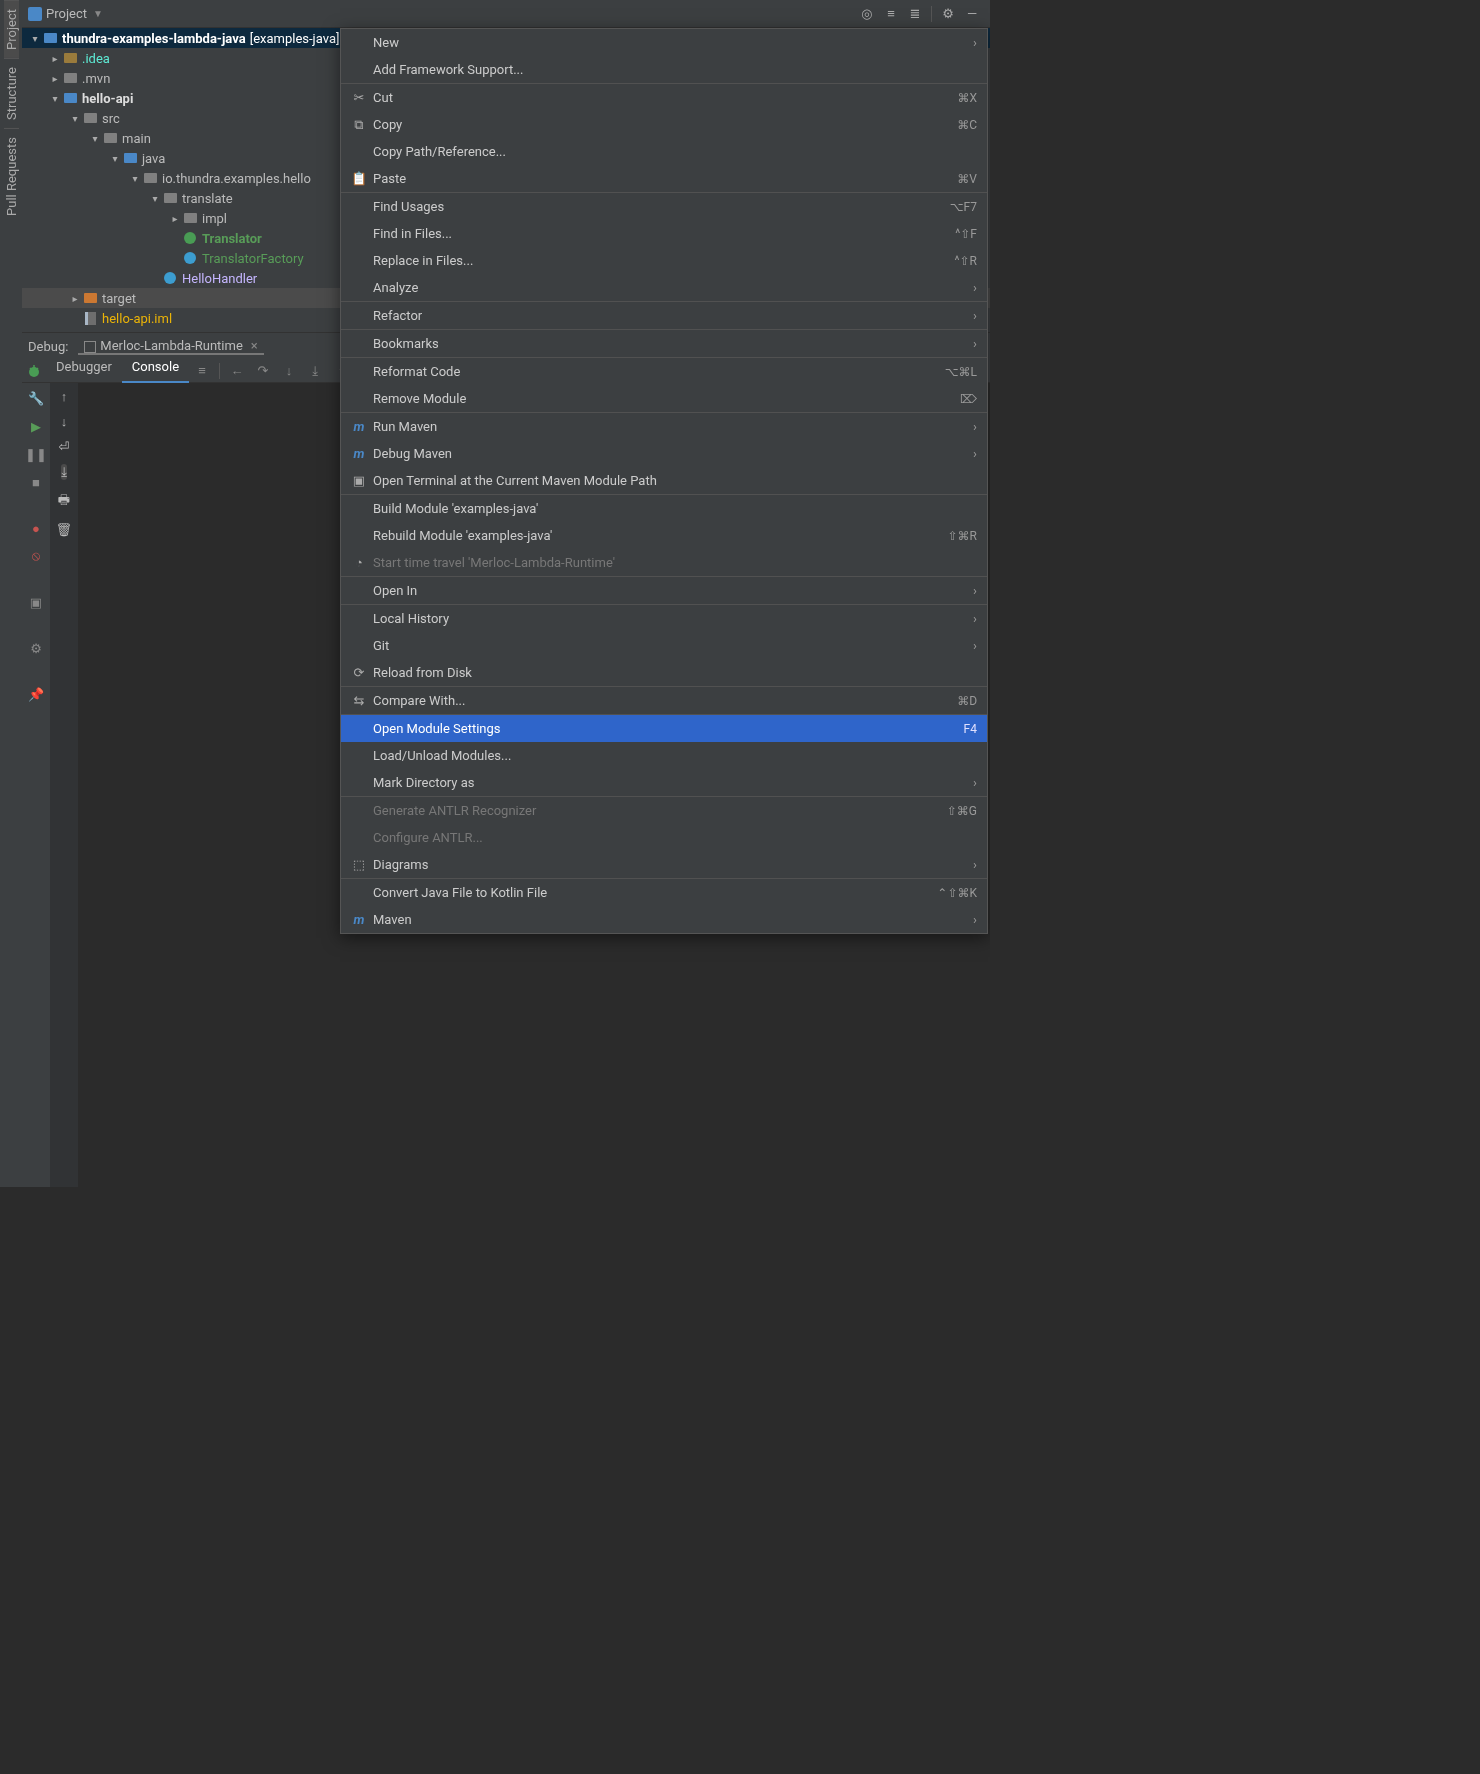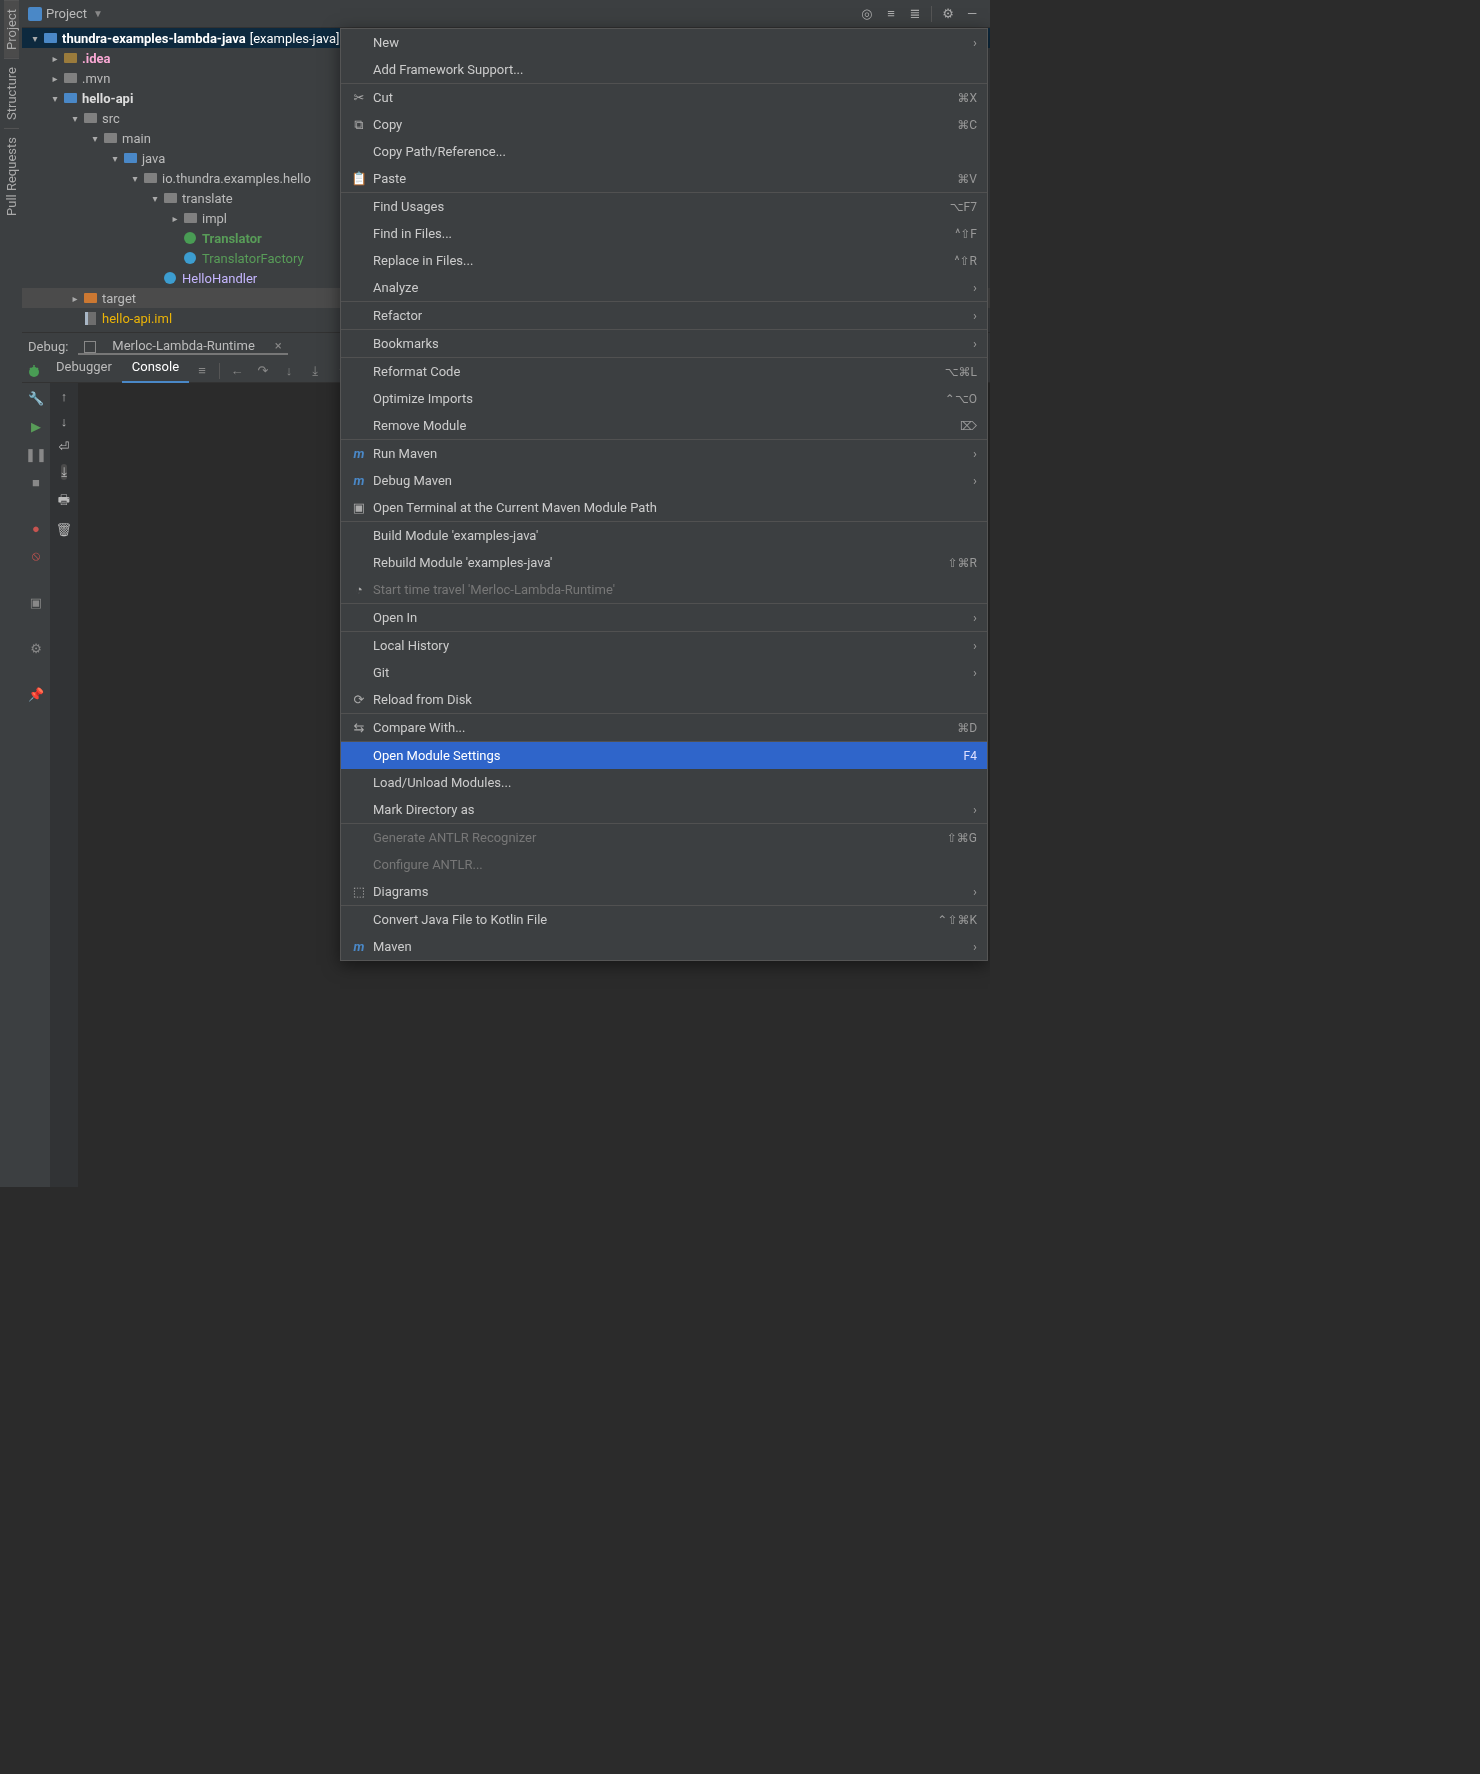--- a/index.html
+++ b/index.html
@@ -23,21 +23,21 @@
   .folder.grey{background:#808080;}
   .folder.orange{background:#cc7832;}
   .file-y{width:11px;height:13px;background:#6e6e6e;border-left:3px solid #a9b7c6;}
   .circle{width:12px;height:12px;border-radius:50%;}
   .circle.g{background:#499c54;}
   .circle.b{background:#3c9dd0;}
   .sel{background:#0d293e;}
   .hov{background:#4b4b4b;}
   
   .debug-bar{position:absolute;left:22px;top:332px;right:0;height:27px;background:#3c3f41;border-top:1px solid #323232;display:flex;align-items:center;padding:0 6px;color:#bbb;}
-  .debug-bar .tab{display:flex;align-items:flex-end;gap:16px;padding:0 6px;}
+  .debug-bar .tab{display:flex;align-items:flex-end;gap:4px;padding:0 6px;}
   .debug-bar .x{color:#888;margin-left:4px;}
   .debug-sub{position:absolute;left:22px;top:359px;right:0;height:24px;background:#3c3f41;display:flex;align-items:center;border-bottom:1px solid #323232;}
   .debug-sub .bug{width:24px;display:flex;justify-content:center;}
   .debug-sub .dtab{padding:0 10px;height:24px;display:flex;align-items:flex-start;color:#bbb;}
   .debug-sub .dtab.active{border-bottom:2px solid #4a88c7;color:#fff;}
   .debug-sub .ico-btn{width:22px;height:22px;margin:0 2px;display:flex;align-items:center;justify-content:center;color:#888;}
   .debug-body{position:absolute;left:22px;top:383px;right:0;bottom:0;background:#2b2b2b;display:flex;}
   .dbg-col{width:28px;background:#3c3f41;display:flex;flex-direction:column;align-items:center;padding-top:6px;gap:10px;}
   .dbg-col .ib{width:18px;height:18px;color:#888;display:flex;align-items:center;justify-content:center;}
   .dbg-col2{width:28px;background:#313335;display:flex;flex-direction:column;align-items:center;padding-top:6px;gap:10px;}
@@ -92,21 +92,21 @@
         <span class="folder blue"></span>
       </span>
     <b style="color:#fff;">thundra-examples-lambda-java</b>
     <span style="color:#fff;margin-left:4px;">[examples-java]</span>
   </div>
   <div class="node" style="padding-left:26px;">
     <span class="tw">▸</span>
     <span class="ico">
         <span class="folder"></span>
       </span>
-    <span style="color:#f9a8d4;font-weight:bold;">.idea</span>
+    <span style="color:#5eead4;">.idea</span>
   </div>
   <div class="node" style="padding-left:26px;">
     <span class="tw">▸</span>
     <span class="ico">
         <span class="folder grey"></span>
       </span>
     <span>.mvn</span>
   </div>
   <div class="node" style="padding-left:26px;">
     <span class="tw">▾</span>
@@ -330,25 +330,20 @@
       </div>
     </div>
     <div class="grp">
       <div class="item">
         <span class="mi"></span>
         <span class="lbl">Reformat Code</span>
         <span class="sc">⌥⌘L</span>
       </div>
       <div class="item">
         <span class="mi"></span>
-        <span class="lbl">Optimize Imports</span>
-        <span class="sc">⌃⌥O</span>
-      </div>
-      <div class="item">
-        <span class="mi"></span>
         <span class="lbl">Remove Module</span>
         <span class="sc">⌦</span>
       </div>
     </div>
     <div class="grp">
       <div class="item">
         <span class="mi">
           <b style="color:#4a88c7;font-style:italic;">m</b>
         </span>
         <span class="lbl">Run Maven</span>

